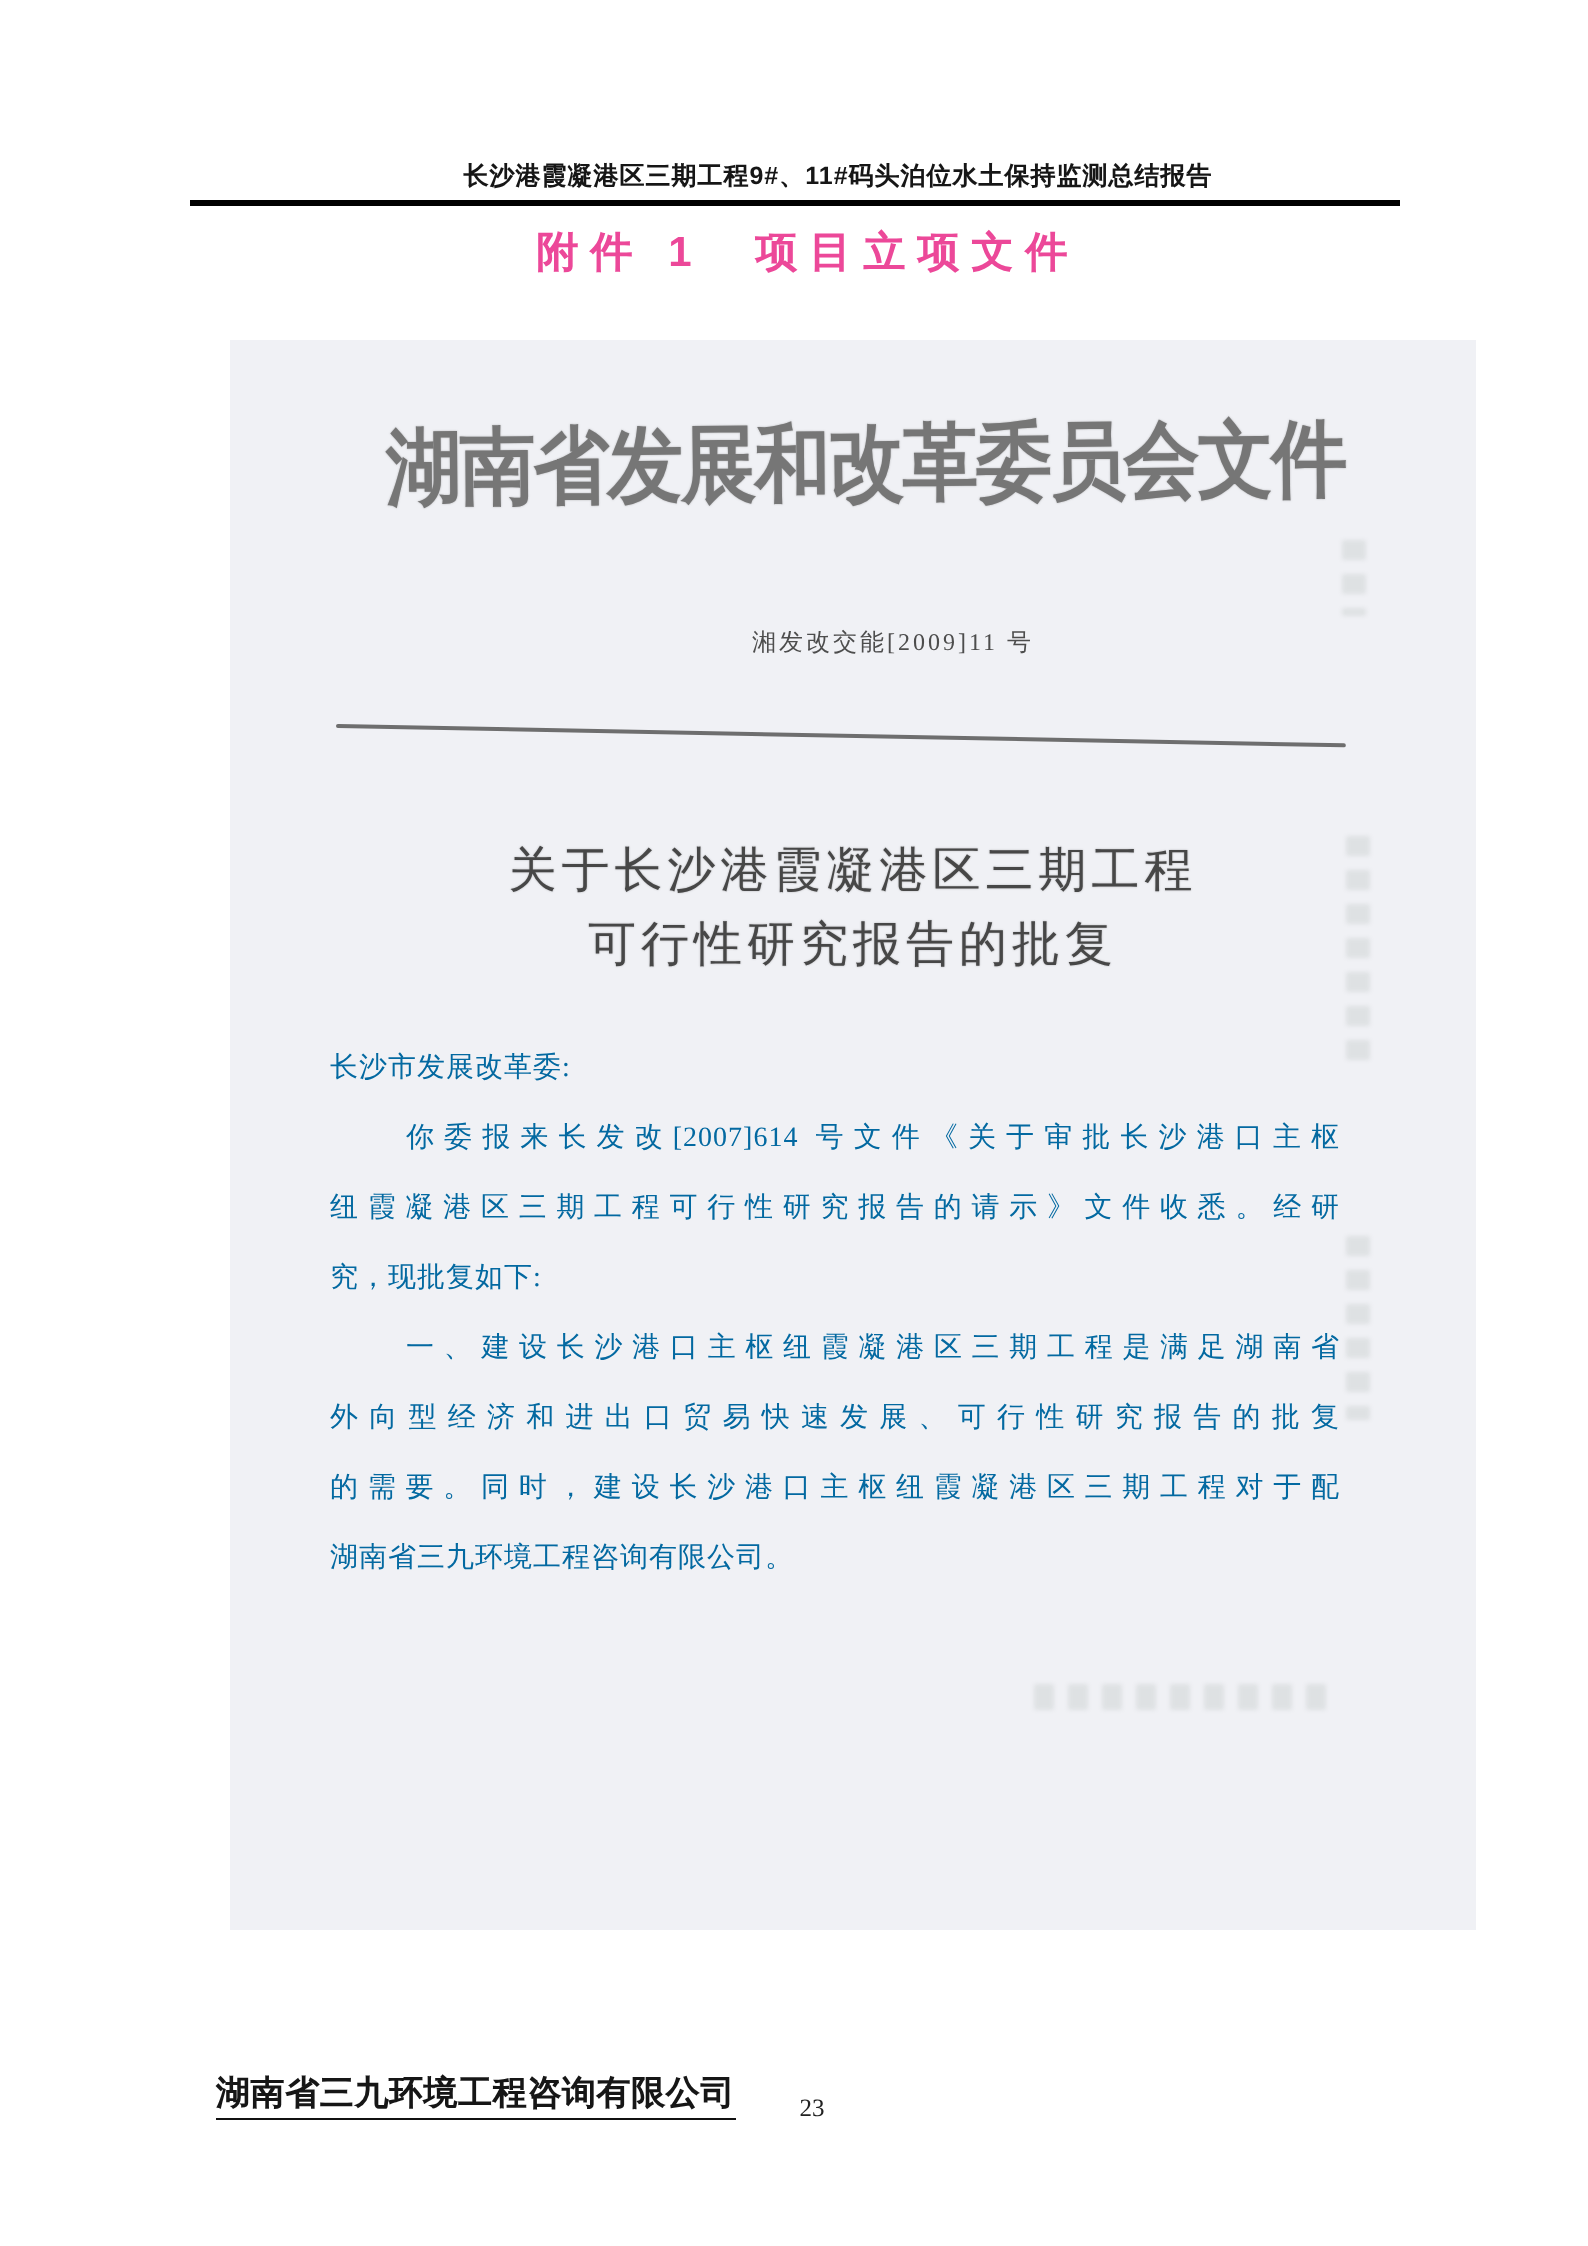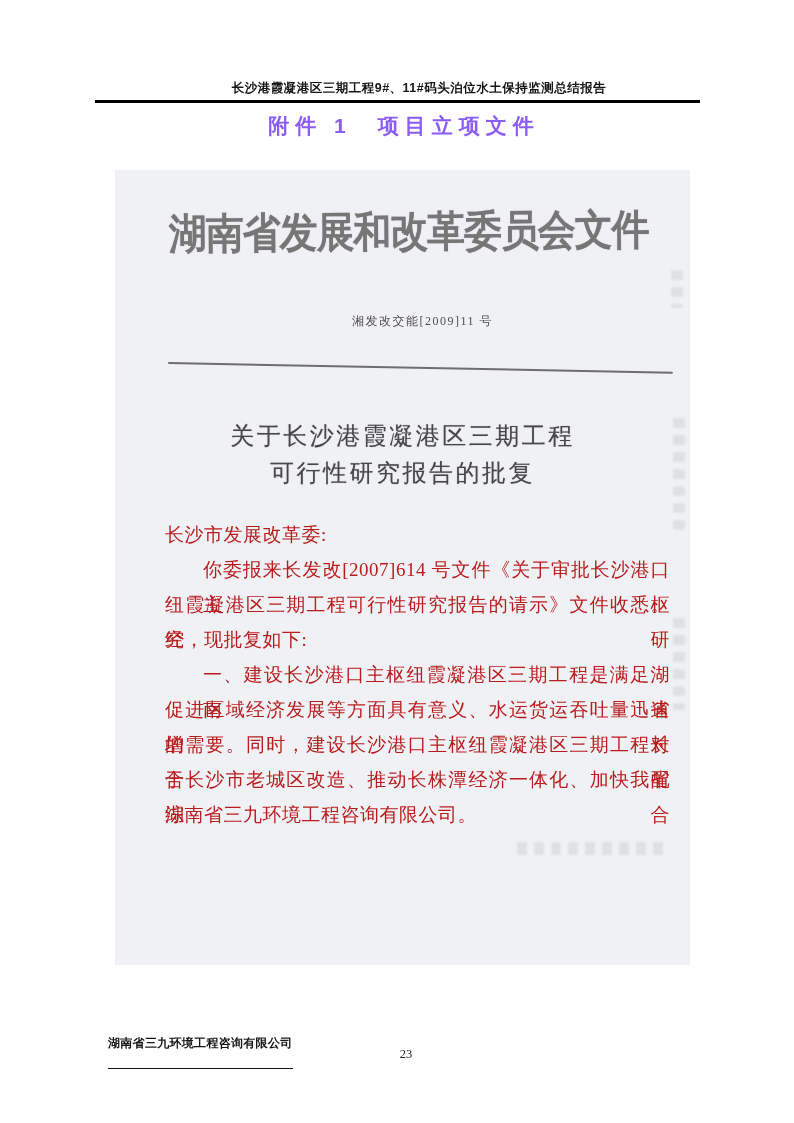--- a/index.html
+++ b/index.html
@@ -34,31 +34,31 @@
     background: #000000;
   }
 
   
   .attachment-title {
     position: absolute;
     top: 112px; left: 14px; right: 0;
     text-align: center;
     font-size: 21px;
     font-weight: 600;
-    color: #8b5cf6;
+    color: #ec4899;
     letter-spacing: 6px;
     font-family: "Liberation Sans", sans-serif;
   }
   .attachment-title .gap { display: inline-block; width: 26px; }
 
   
   .scan {
     position: absolute;
     left: 115px; top: 170px;
-    width: 575px; height: 795px;
+    width: 623px; height: 795px;
     background: #f0f1f5;
     overflow: hidden;
     font-family: "Liberation Serif", serif;
   }
   .agency-header {
     position: absolute;
     top: 34px; left: 0; right: 0;
     text-align: center;
     text-indent: 14px;
     font-size: 42px;
@@ -95,22 +95,22 @@
     font-weight: normal;
     color: #474747;
     letter-spacing: 2.5px;
     line-height: 37px;
     text-shadow: 0 0 1px rgba(70,70,70,0.4);
   }
   .doc-body {
     position: absolute;
     top: 347px; left: 50px;
     width: 505px;
-    font-size: 19px;
-    color: #b91c1c;
+    font-size: 14px;
+    color: #0369a1;
     letter-spacing: 0.5px;
   }
   .body-line {
     height: 35px;
     line-height: 35px;
     white-space: nowrap;
     text-align: left;
   }
   .body-line.fill {
     white-space: normal;
@@ -133,26 +133,26 @@
   }
   .smudge-1 { left: 556px; top: 100px; width: 12px; height: 38px; }
   .smudge-2 { left: 558px; top: 248px; width: 12px; height: 118px; }
   .smudge-3 { left: 558px; top: 448px; width: 12px; height: 92px; }
   .smudge-4 { left: 402px; top: 672px; width: 150px; height: 13px; }
 
   
   .footer-company {
     position: absolute;
     left: 108px; top: 1035px;
-    font-size: 12px;
+    font-size: 17px;
     font-weight: bold;
     color: #161616;
     letter-spacing: 0.3px;
     border-bottom: 1.5px solid #111111;
-    padding-bottom: 16px;
+    padding-bottom: 1px;
     font-family: "Liberation Sans", sans-serif;
   }
   .footer-page-number {
     position: absolute;
     top: 1035px; left: 0; right: 0;
     text-align: center;
     text-indent: 18px;
     font-size: 12.5px;
     color: #222222;
     font-family: "Liberation Serif", serif;
@@ -178,23 +178,22 @@
     <div class="doc-title">
       <div>关于长沙港霞凝港区三期工程</div>
       <div>可行性研究报告的批复</div>
     </div>
     <div class="doc-body">
         <div class="body-line">长沙市发展改革委:</div>
         <div class="body-line fill indent">你委报来长发改[2007]614 号文件《关于审批长沙港口主枢</div>
         <div class="body-line fill">纽霞凝港区三期工程可行性研究报告的请示》文件收悉。经研</div>
         <div class="body-line">究，现批复如下:</div>
         <div class="body-line fill indent">一、建设长沙港口主枢纽霞凝港区三期工程是满足湖南省</div>
-        <div class="body-line fill">促进区域经济发展等方面具有意义、水运货运吞吐量迅速增长</div>
+        <div class="body-line fill">外向型经济和进出口贸易快速发展、可行性研究报告的批复</div>
         <div class="body-line fill">的需要。同时，建设长沙港口主枢纽霞凝港区三期工程对于配</div>
-        <div class="body-line fill">合长沙市老城区改造、推动长株潭经济一体化、加快我省综合</div>
         <div class="body-line">湖南省三九环境工程咨询有限公司。</div>
       </div>
 
     <div class="smudge smudge-1"></div>
     <div class="smudge smudge-2"></div>
     <div class="smudge smudge-3"></div>
     <div class="smudge h smudge-4"></div>
   </div>
 
   <div class="footer-company">湖南省三九环境工程咨询有限公司</div>

